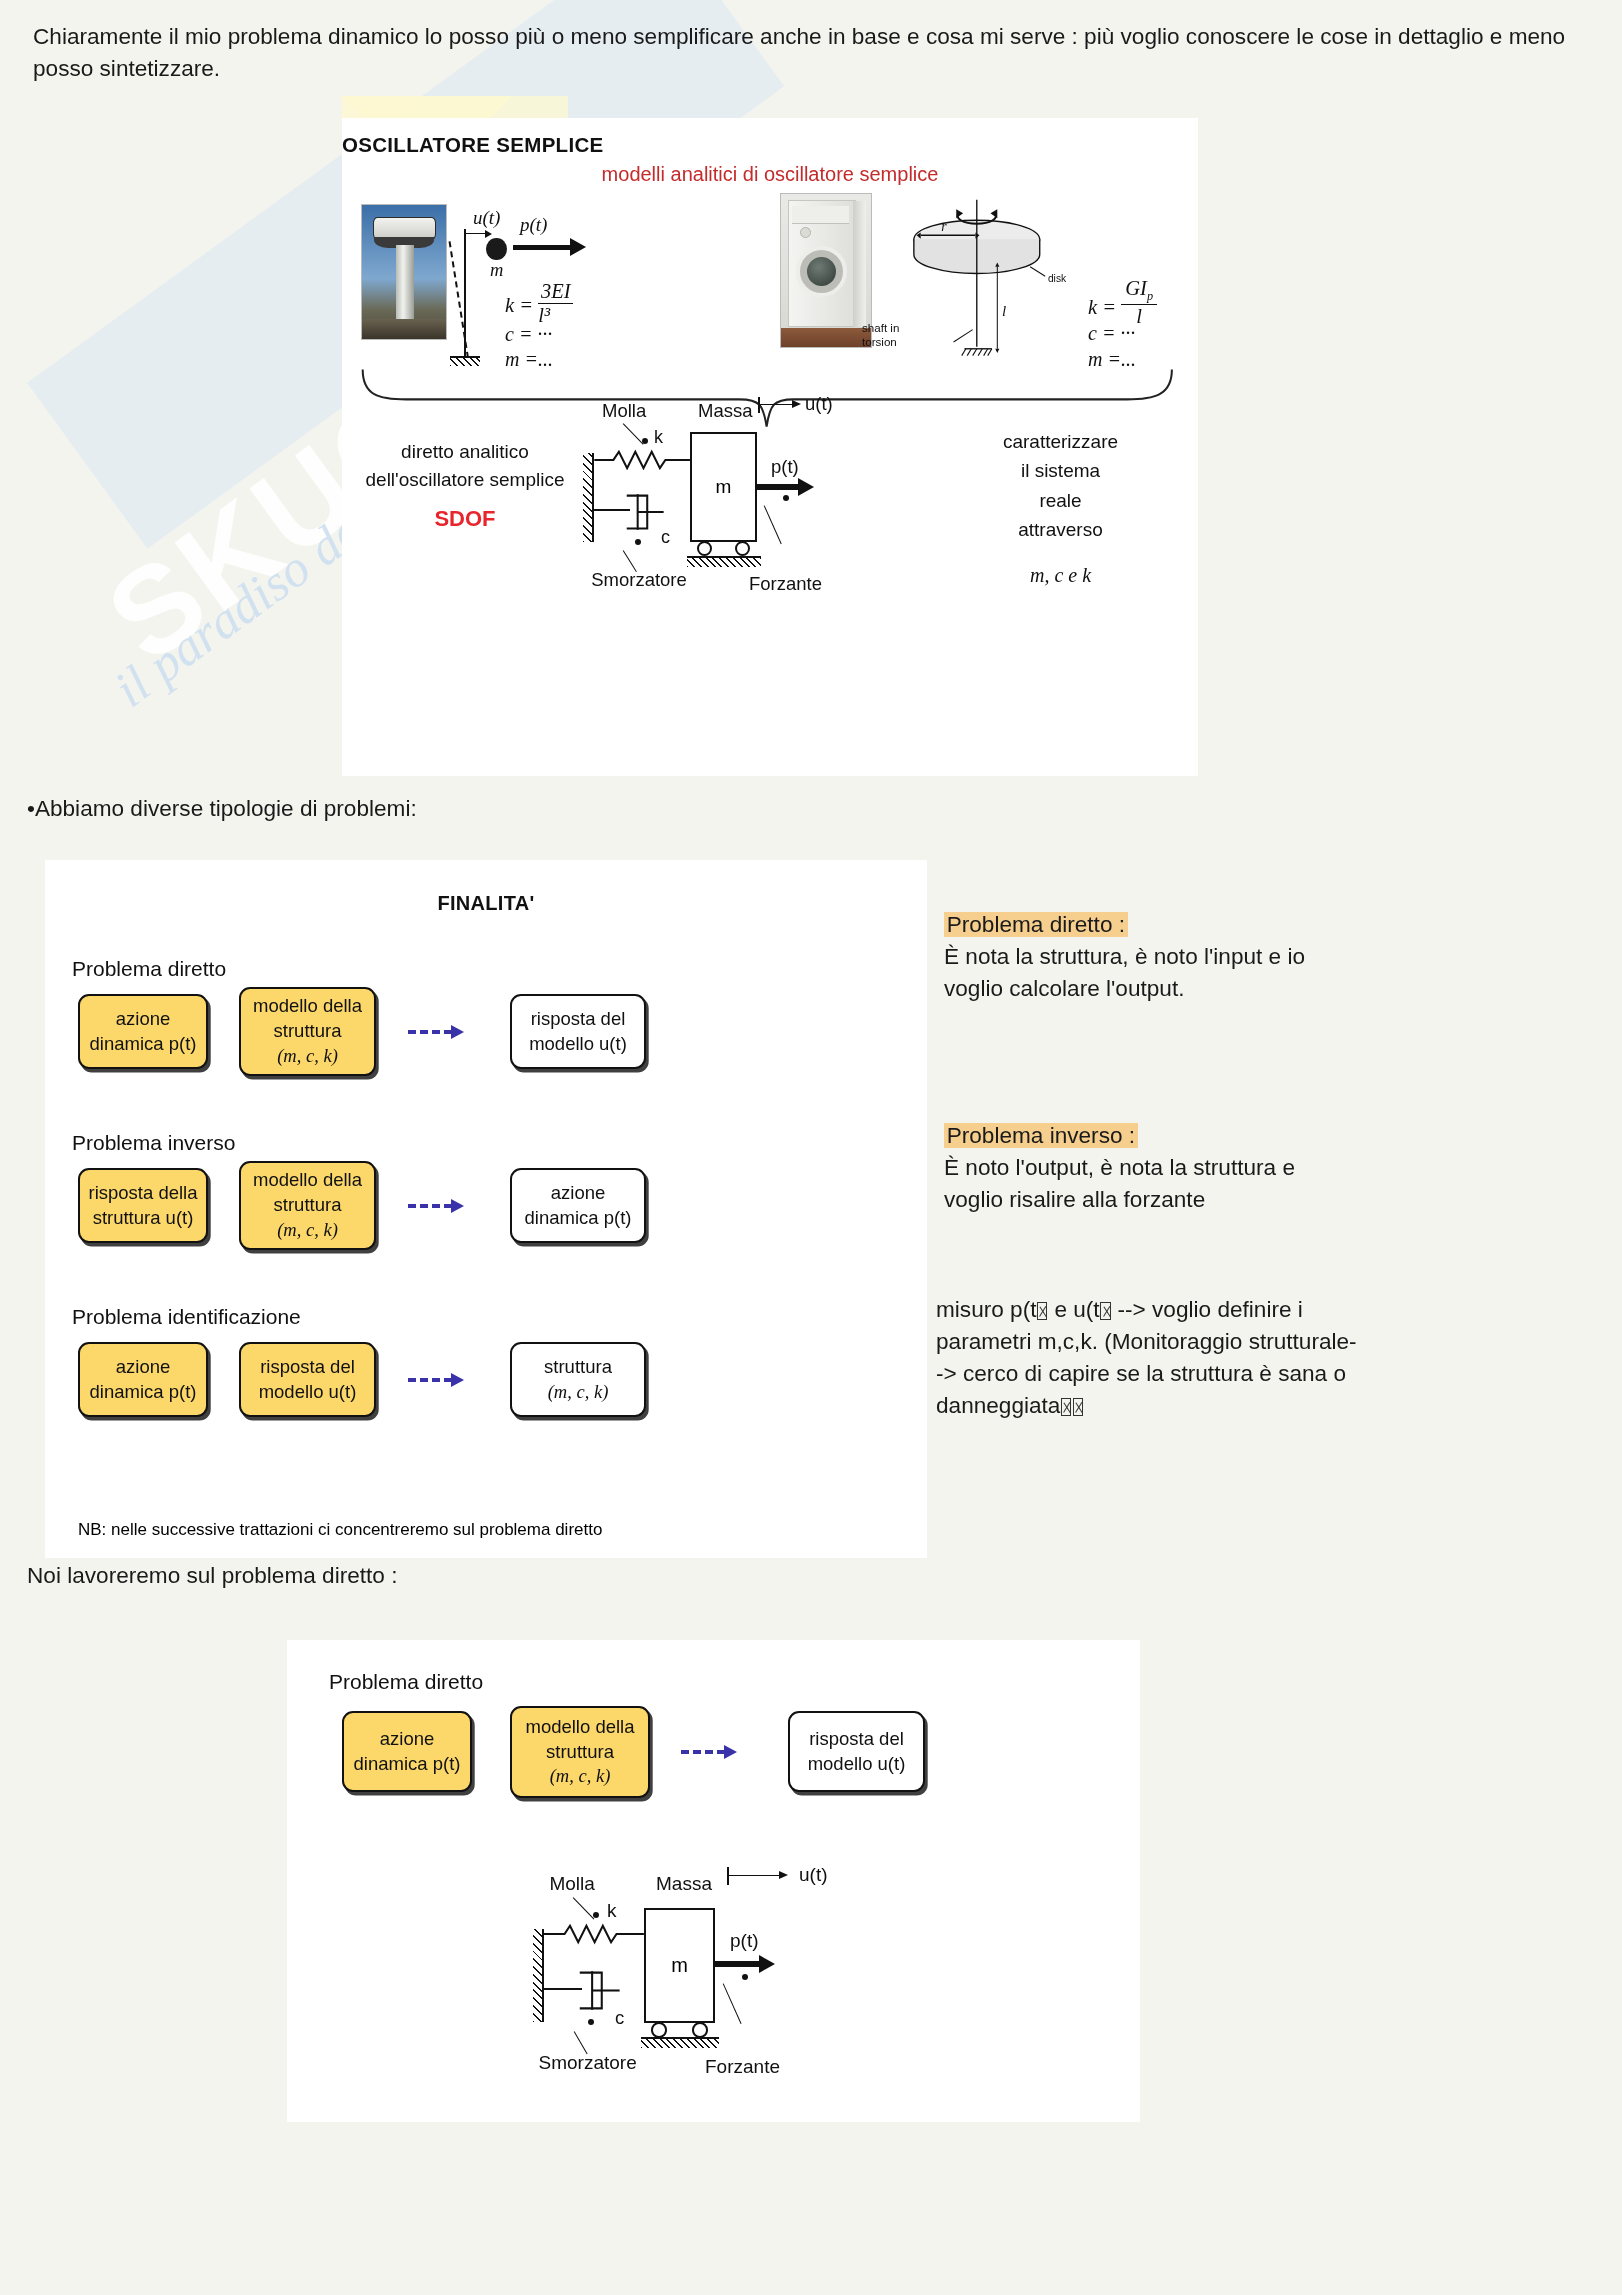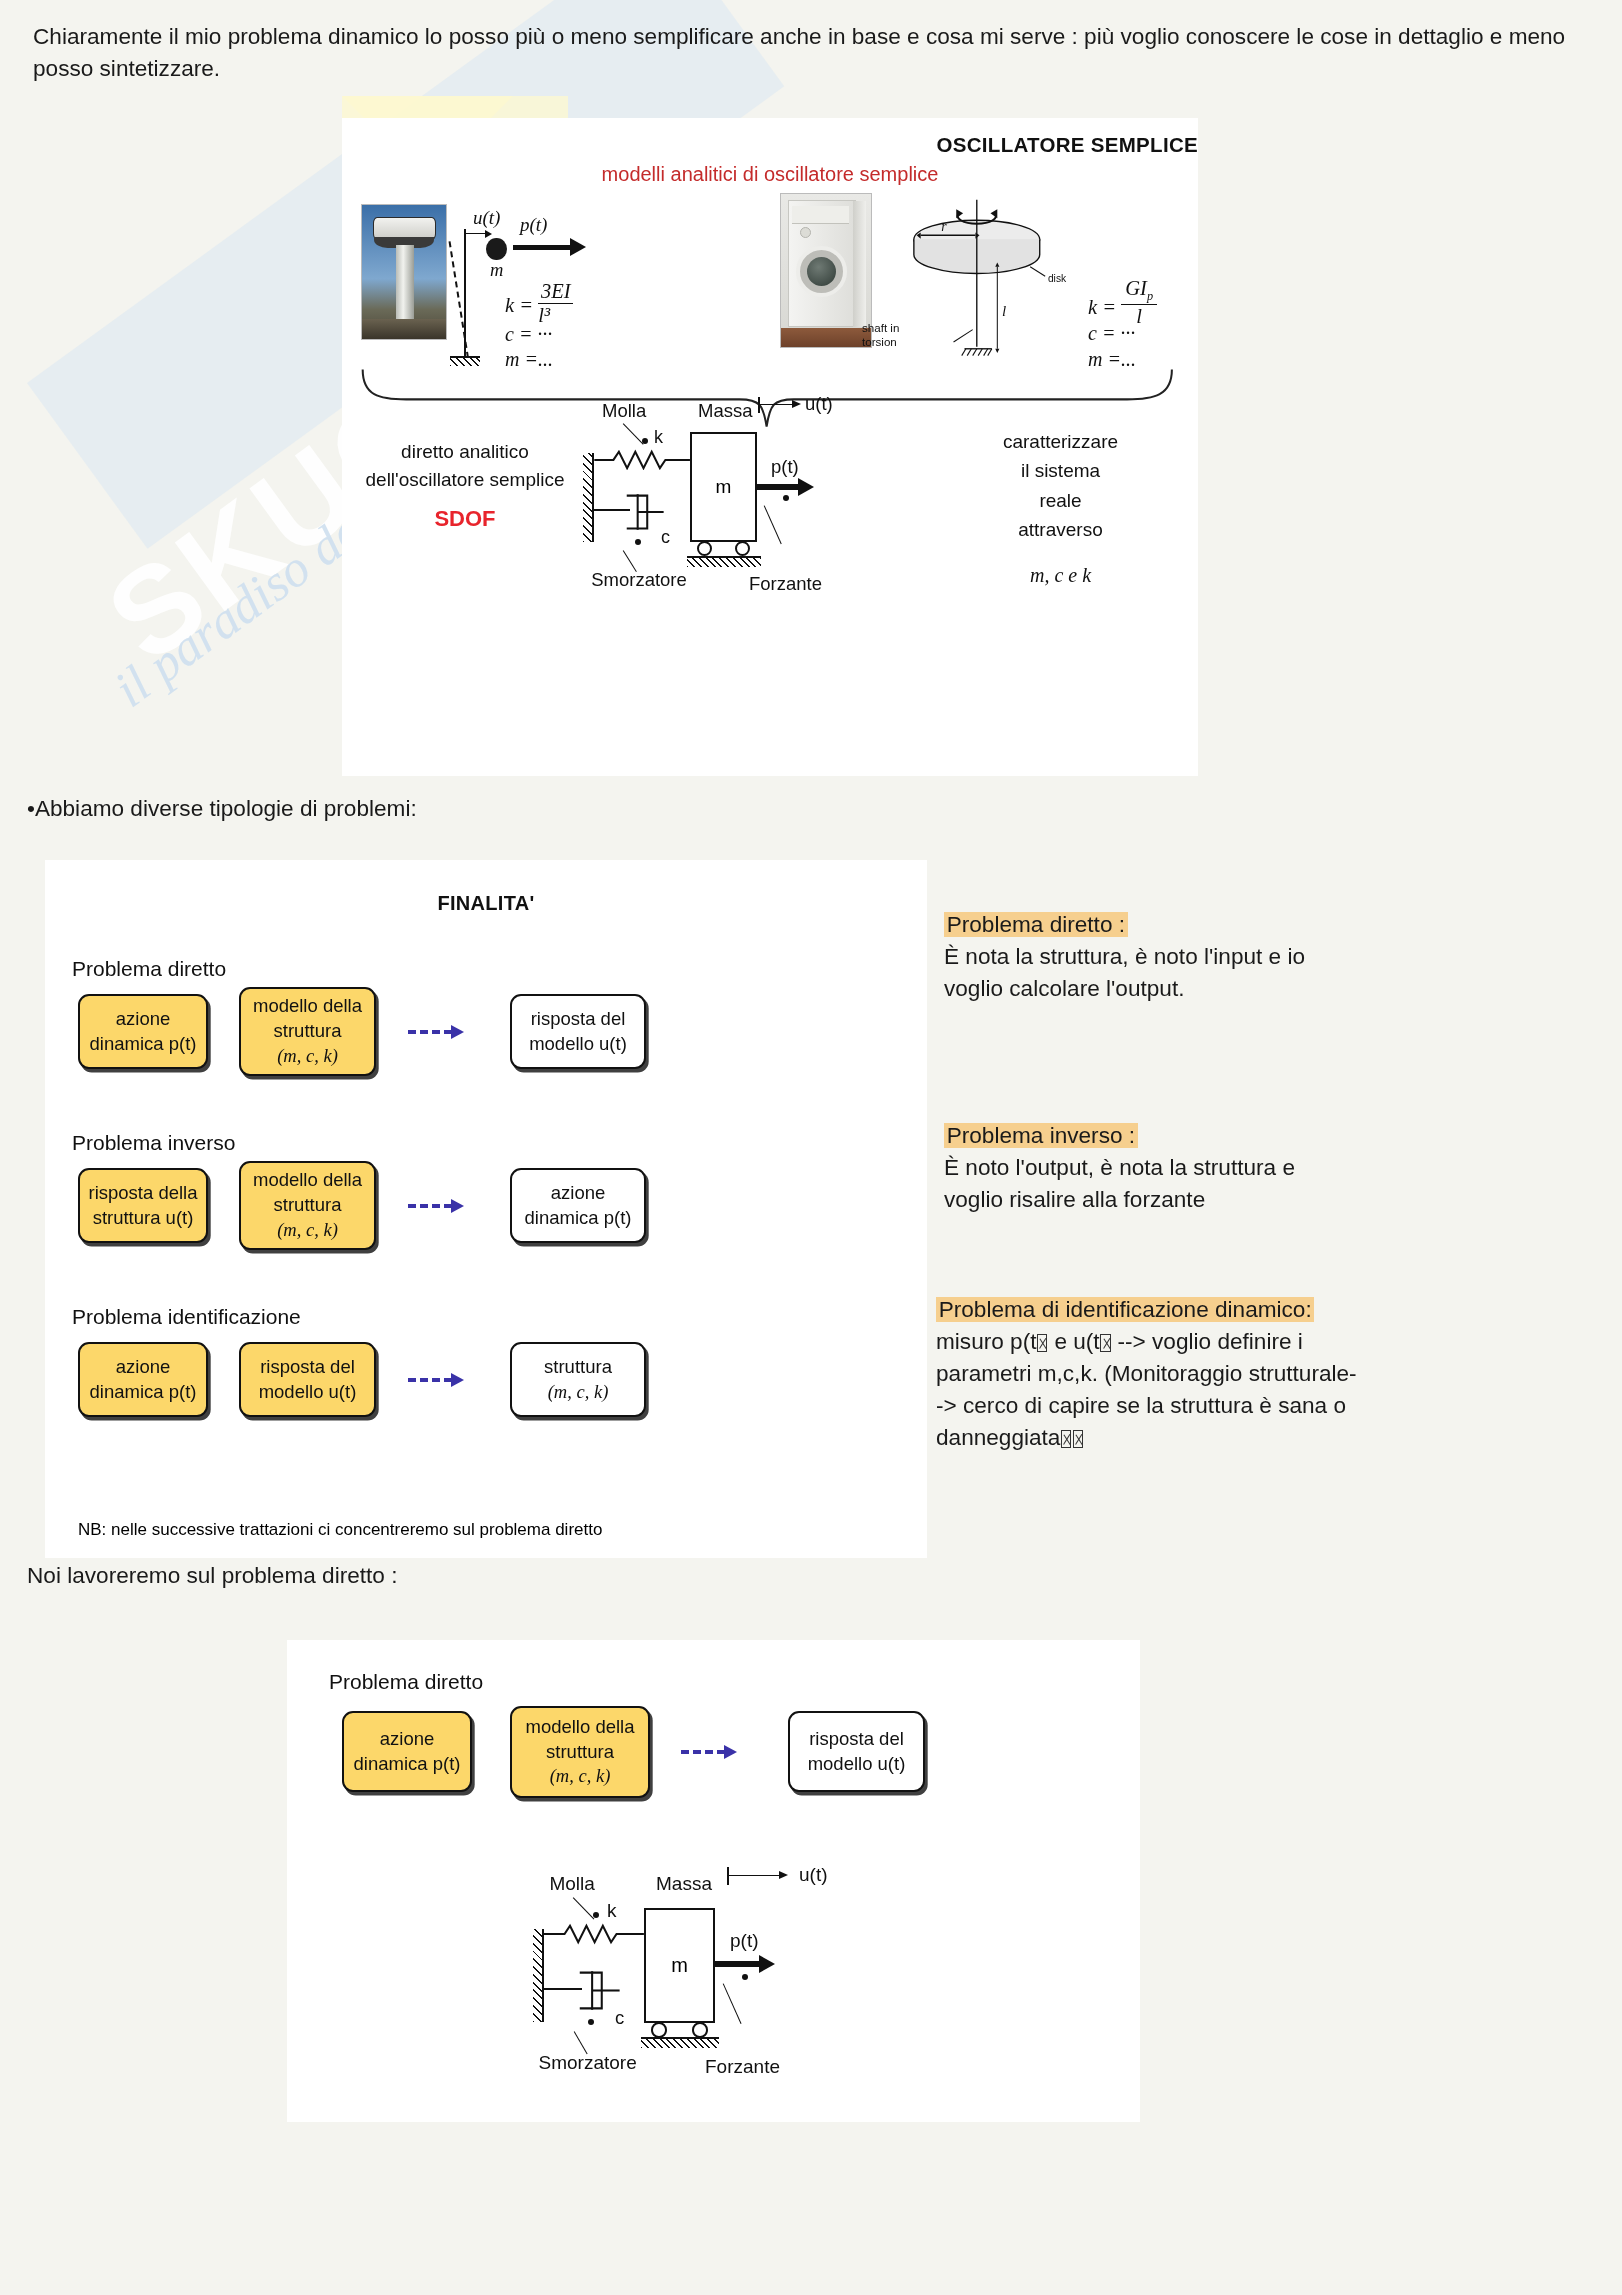--- a/index.html
+++ b/index.html
@@ -90,21 +90,21 @@
     z-index: 3;
   }
   #fig-oscillatore { left: 342px; top: 118px; width: 856px; height: 658px; }
   #fig-finalita   { left: 45px;  top: 860px; width: 882px; height: 698px; }
   #fig-diretto    { left: 287px; top: 1640px; width: 853px; height: 482px; }
 
   .fig-inner { position:absolute; inset:0; }
 
   
   .osc-title {
-    position:absolute; width:100%; text-align:right;
+    position:absolute; width:100%; text-align:left;
     font-weight:bold; color:#111; font-size:20.5px; top:15px;
     letter-spacing:0.3px;
   }
   .osc-subtitle {
     position:absolute; width:100%; text-align:center;
     color:#c42b2b; font-size:20px; top:45px;
   }
 
   
   .photo { position:absolute; border:0.7px solid #bbb; }
@@ -502,21 +502,20 @@
   <div>voglio calcolare l'output.</div>
 </div>
 
 <div class="note" id="note-inverso">
   <div><span class="hl">Problema inverso :</span></div>
   <div>È noto l'output, è nota la struttura e</div>
   <div>voglio risalire alla forzante</div>
 </div>
 
 <div class="note" id="note-ident">
-  <div><span class="hl">Problema di identificazione dinamico:</span></div>
   <div><span>misuro p(t</span><span class="tofu"></span><span> e u(t</span><span class="tofu"></span><span> --&gt; voglio definire i</span></div>
   <div>parametri m,c,k. (Monitoraggio strutturale-</div>
   <div>-&gt; cerco di capire se la struttura è sana o</div>
   <div><span>danneggiata</span><span class="tofu"></span><span class="tofu"></span></div>
 </div>
 
 <div class="para" id="lavoreremo-line">Noi lavoreremo sul problema diretto :</div>
 
 <div class="figure" id="fig-diretto">
   <div class="fig-inner">

